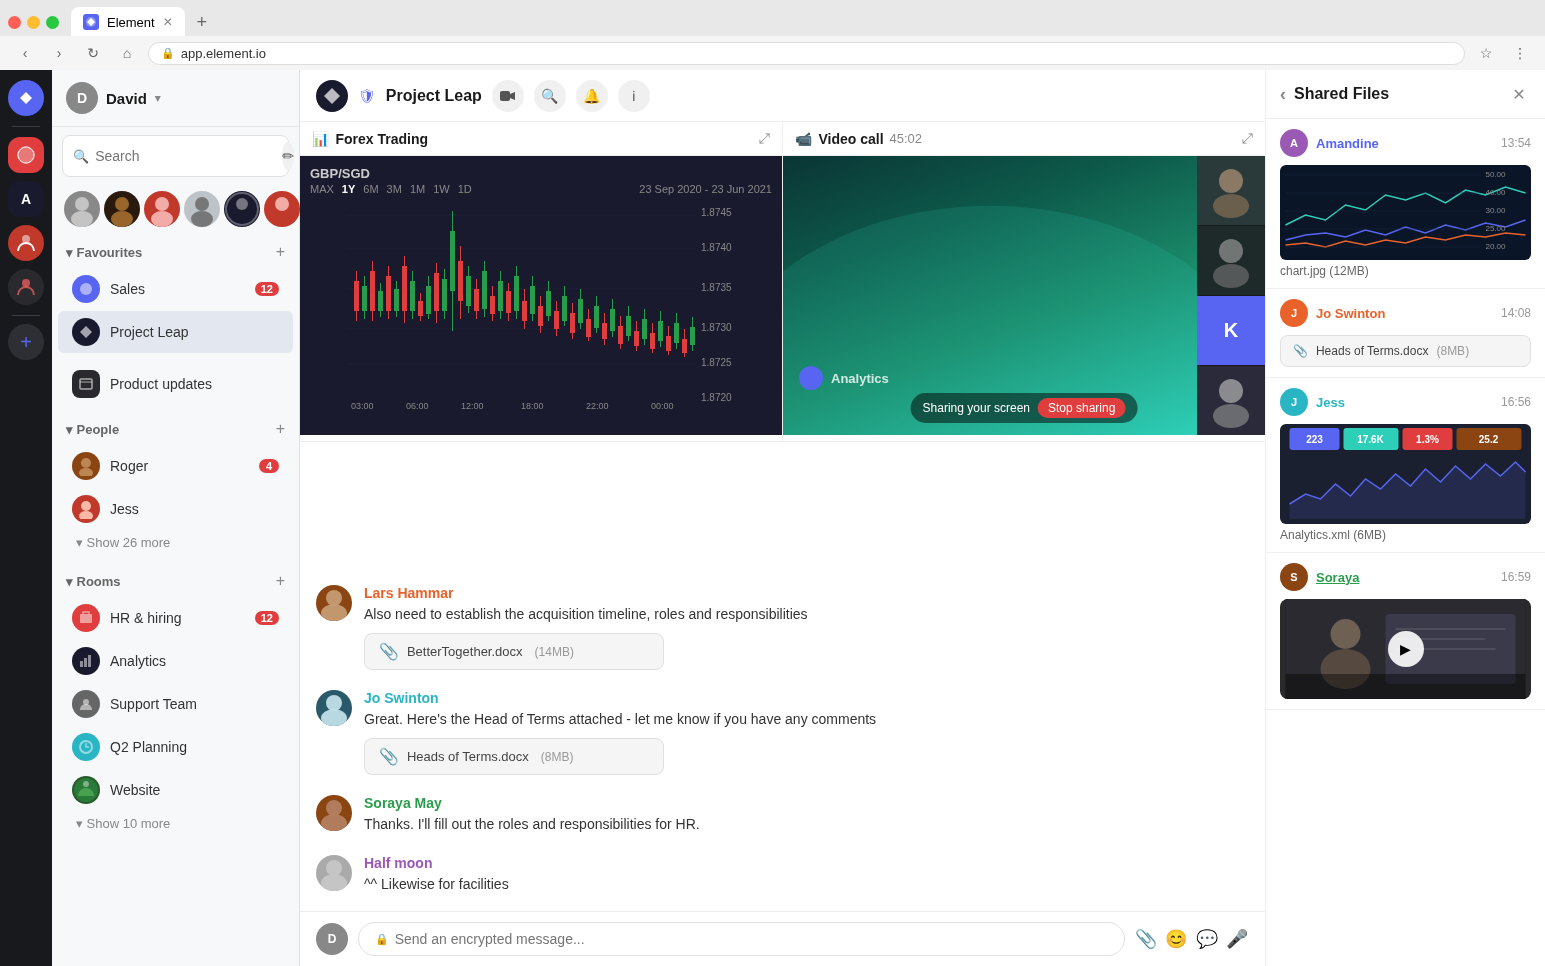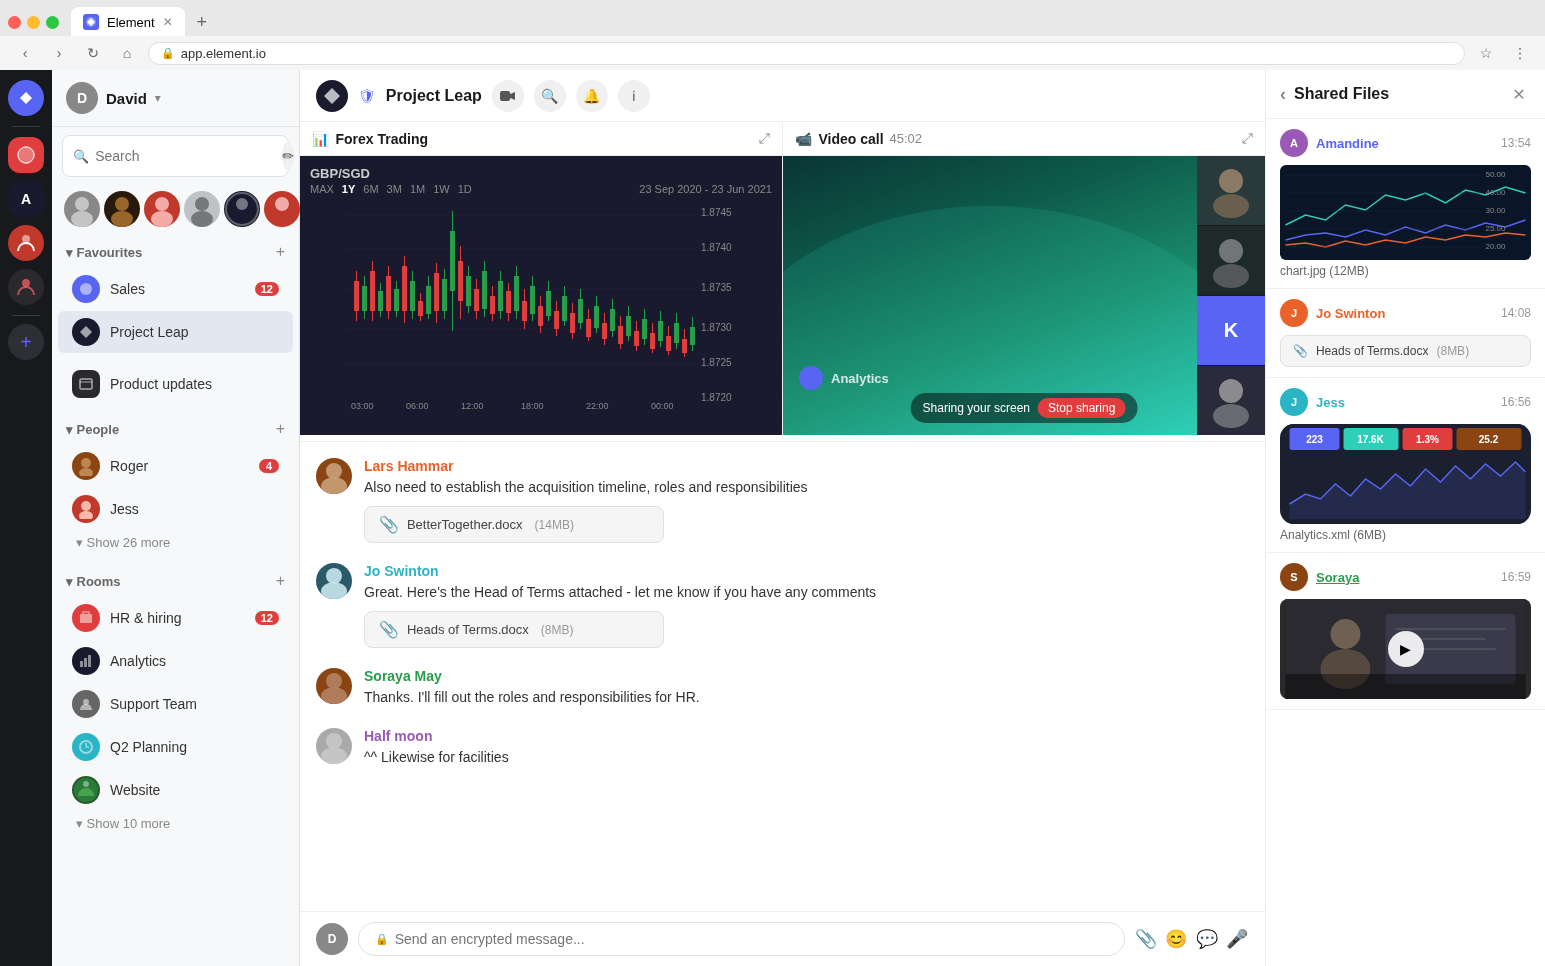--- a/index.html
+++ b/index.html
@@ -83,21 +83,21 @@
     .chart-body { background: #1a1a2e; height: calc(100% - 40px); padding: 10px; }
     .chart-pair { color: #ccc; font-size: 13px; margin-bottom: 2px; font-weight: 600; }
     .chart-controls { display: flex; gap: 8px; margin-bottom: 6px; font-size: 11px; color: #888; }
     .chart-controls span.active { color: white; font-weight: bold; }
 
     
     .video-call-body { background: #1a2e2e; height: calc(100% - 40px); display: flex; position: relative; }
     .video-logo { position: absolute; bottom: 50px; left: 20px; display: flex; align-items: center; gap: 6px; }
 
     
-    .messages-area { flex: 1; overflow-y: auto; padding: 16px 16px; display: flex; flex-direction: column; gap: 20px; background: white; }
+    .messages-area { flex: 1; overflow-y: auto; padding: 16px 16px; display: flex; flex-direction: column; gap: 20px; background: white; justify-content: flex-end; }
     .message { display: flex; gap: 12px; }
     .message-avatar { width: 36px; height: 36px; border-radius: 50%; flex-shrink: 0; overflow: hidden; background: #888; display: flex; align-items: center; justify-content: center; color: white; font-weight: bold; font-size: 14px; }
     .message-body { flex: 1; }
     .message-sender { font-size: 14px; font-weight: 600; margin-bottom: 3px; }
     .message-sender.orange { color: #e8622a; }
     .message-sender.teal { color: #2ab5c5; }
     .message-sender.green { color: #2a9d4c; }
     .message-sender.purple { color: #9b59b6; }
     .message-text { font-size: 14px; color: #333; line-height: 1.5; }
     .attachment { display: flex; align-items: center; gap: 8px; background: #f5f5f5; border: 1px solid #e0e0e0; border-radius: 8px; padding: 8px 14px; margin-top: 8px; max-width: 300px; font-size: 13px; color: #444; cursor: pointer; }
@@ -740,21 +740,21 @@
       </div>
     </div>
 
     <div class="shared-file-item">
       <div class="file-sender">
         <div class="file-sender-avatar" style="background:#2ab5c5;display:flex;align-items:center;justify-content:center;color:white;font-size:11px;font-weight:bold;">J</div>
         <span class="file-sender-name teal">Jess</span>
         <span class="file-sender-time">16:56</span>
       </div>
 
-      <div style="width:100%;height:100px;background:#1a2030;border-radius:14px;overflow:hidden;margin-bottom:4px;">
+      <div style="width:100%;height:100px;background:#1a2030;border-radius:6px;overflow:hidden;margin-bottom:4px;">
         <svg width="100%" height="100" viewBox="0 0 240 100">
           <rect width="240" height="100" fill="#1a2030"></rect>
 
           <rect x="4" y="4" width="50" height="22" rx="3" fill="#5865f2"></rect>
           <text x="29" y="19" fill="white" font-size="10" text-anchor="middle" font-weight="bold">223</text>
           <rect x="58" y="4" width="55" height="22" rx="3" fill="#2ecfb8"></rect>
           <text x="85" y="19" fill="white" font-size="10" text-anchor="middle" font-weight="bold">17.6K</text>
           <rect x="117" y="4" width="50" height="22" rx="3" fill="#e03e3e"></rect>
           <text x="142" y="19" fill="white" font-size="10" text-anchor="middle" font-weight="bold">1.3%</text>
           <rect x="171" y="4" width="65" height="22" rx="3" fill="#8B4513"></rect>

